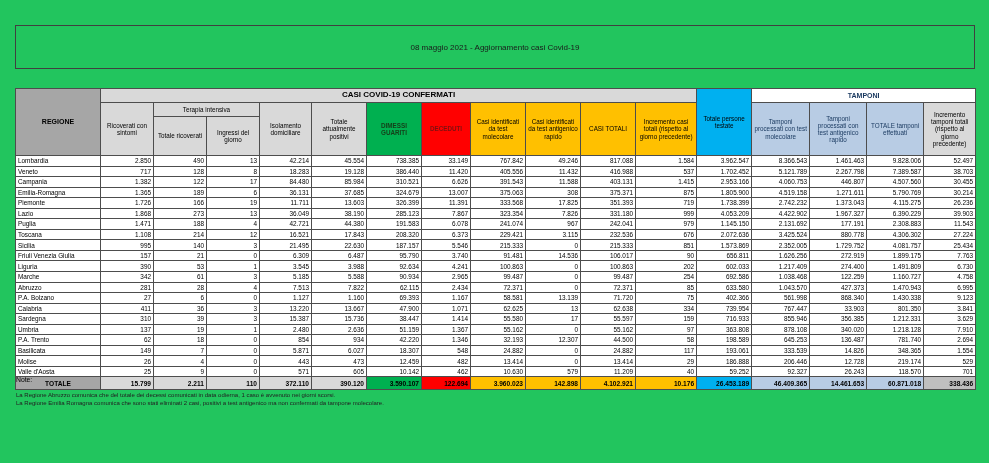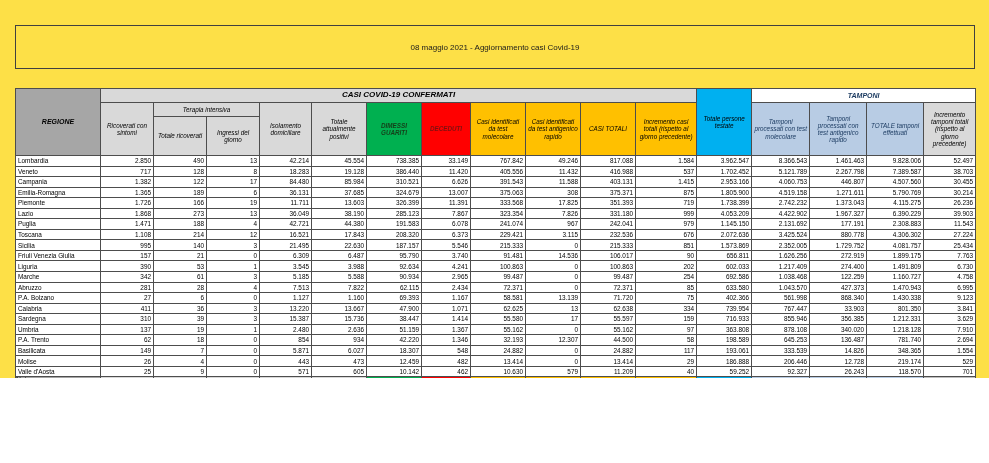--- a/index.html
+++ b/index.html
@@ -1,35 +1,35 @@
 <!DOCTYPE html>
 <html style="--region_header: #a6a6a6; --band_gray: #d9d9d9; --green: #00b050; --red: #ff0000; --gold: #ffc000; --cyan: #00b0f0; --periwinkle: #b8cce4; --navy: #17375e; --total_fill: #bfbfbf;"><head>
 <meta charset="utf-8">
 <style>
   html,body { margin:0; padding:0; background:#fff; }
   #page {
-    position:relative; width:989px; height:378px; background:#fde047;
+    position:relative; width:989px; height:463px; background:#22c55e;
     font-family:"Liberation Sans", sans-serif; color:#000;
   }
   #title-box {
     position:absolute; left:15px; top:25px; width:958px; height:42px;
     border:1px solid #404040; display:flex; flex-direction:column;
     justify-content:space-evenly; align-items:center;
   }
   #title-box .tline { font-size:8px; color:#1a1a1a; text-align:center; }
 
   #covid-table {
     position:absolute; left:15px; top:88px; width:960px;
     border-collapse:collapse; table-layout:fixed;
   }
   #covid-table th, #covid-table td {
     border:1px solid #4d4d4d; overflow:hidden; padding:0 2px;
     line-height:1.12; vertical-align:middle;
   }
-  thead th { font-weight:normal; font-size:6.3px; text-align:center; background:var(--band_gray,#d9d9d9);font-style:italic; }
+  thead th { font-weight:normal; font-size:6.3px; text-align:center; background:var(--band_gray,#d9d9d9); }
   .h-row1 th { height:13px; }
   .h-row2 th { height:13px; }
   .h-row3 th { height:38px; }
   .h-regione { background:var(--region_header,#a6a6a6) !important; font-weight:bold !important; font-size:7px !important; }
   .h-band   { font-weight:bold !important; font-size:8px !important; }
   .h-green  { background:var(--green,#00b050) !important; color:#14401a; font-weight:bold; }
   .h-red    { background:var(--red,#ff0000) !important; color:#7f1010; font-weight:bold; }
   .h-gold   { background:var(--gold,#ffc000) !important; }
   .h-cyan   { background:var(--cyan,#00b0f0) !important; }
   .h-peri   { background:var(--periwinkle,#b8cce4) !important; color:var(--navy,#17375e); }

